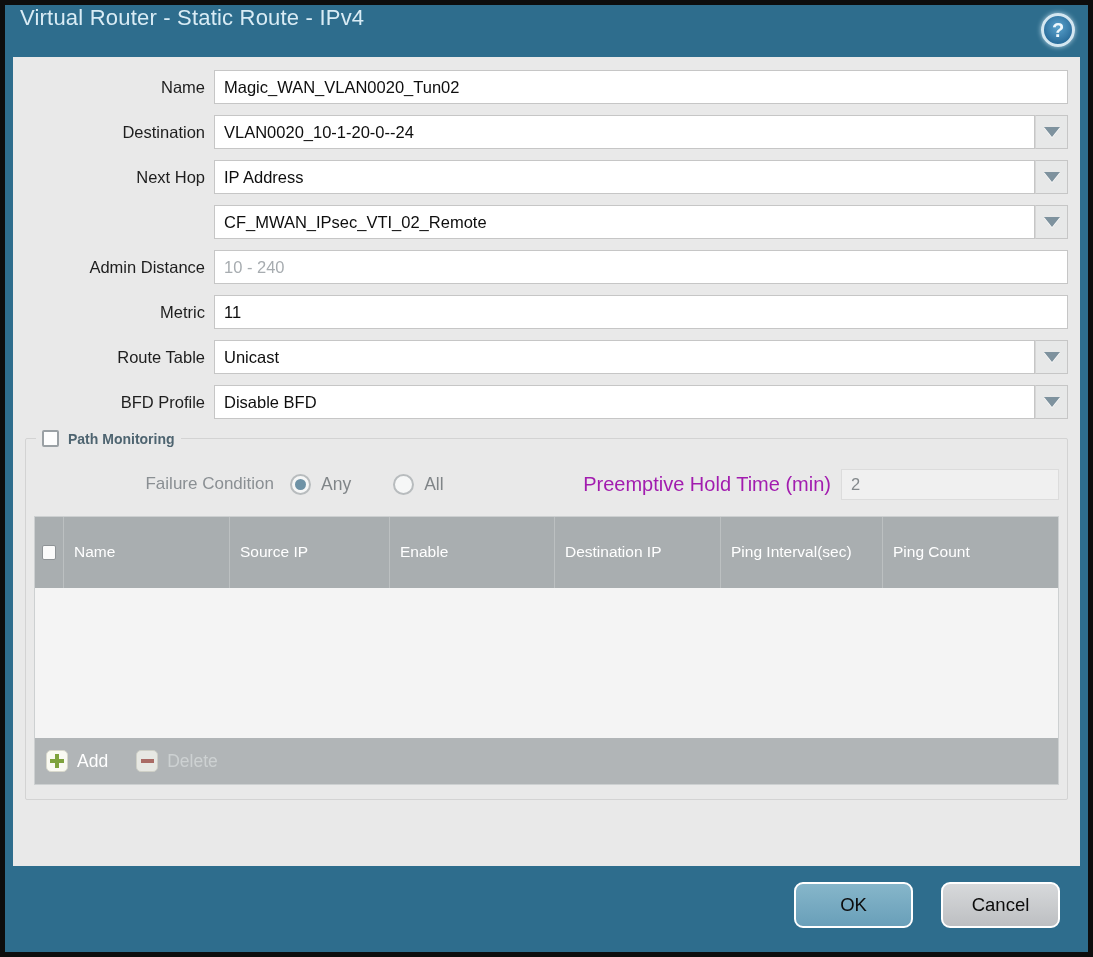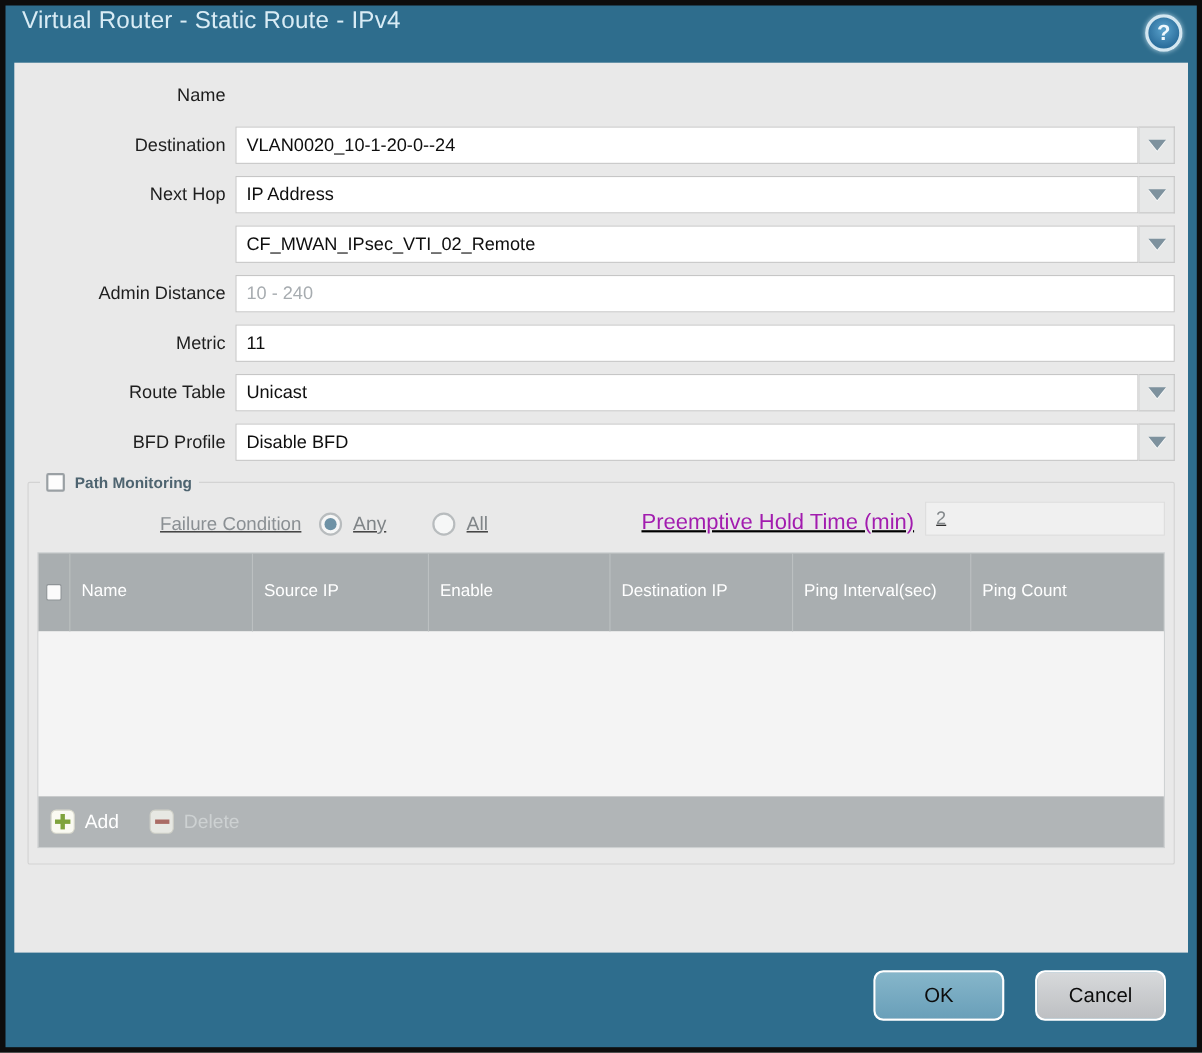--- a/index.html
+++ b/index.html
@@ -29,21 +29,21 @@
                display:flex; align-items:center; justify-content:center; cursor:pointer; }
   .tri { width:0; height:0; border-left:8px solid transparent; border-right:8px solid transparent;
          border-top:10px solid #7e929e; filter:drop-shadow(0 1px 0 #fdfdfd); }
 
   
   fieldset.pm { border:1px solid #d3d3d3; border-radius:2px; margin-top:2px; padding:2px 8px 14px 8px; }
   legend.pm-legend { display:flex; align-items:center; gap:9px; padding:0 6px; margin-left:2px; }
   .chk { width:17px; height:17px; background:#fdfdfd; border:2px solid #9aa0a4; border-radius:2px; cursor:pointer; }
   .pm-title { font-weight:bold; font-size:14px; color:#4e6470; }
 
-  .pm-row { display:flex; align-items:flex-end; height:34px; margin:4px 0 15px 0;text-decoration:underline; }
+  .pm-row { display:flex; align-items:center; height:34px; margin:18px 0 15px 0; }
   .fc-label { width:240px; text-align:right; color:#8a8f93; font-size:17px; }
   .radio-opt { display:flex; align-items:center; margin-left:16px; }
   .radio { width:21px; height:21px; border-radius:50%; background:#f6f7f7; border:2px solid #b8bcbe;
            display:flex; align-items:center; justify-content:center; cursor:pointer; }
   .radio .dot { width:11px; height:11px; border-radius:50%; background:transparent; }
   .radio.sel .dot { background:#6e92a6; }
   .radio-lbl { margin-left:10px; color:#808588; font-size:17.5px; }
   .radio-opt + .radio-opt { margin-left:42px; }
   .pht-label { margin-left:auto; color:#a21caf; font-size:20px; margin-right:10px; white-space:nowrap; }
   input.pht { width:218px; height:31px; border:1px solid #dcdcdc; background:#f0f0f0; color:#84898c;
@@ -82,20 +82,23 @@
 
   <div class="titlebar">
     <span class="title">Virtual Router - Static Route - IPv4</span>
     <div class="help">?</div>
   </div>
 
   <div class="panel">
 
     <div class="row">
       <span class="lbl">Name</span>
+      <div class="ctl">
+        <input class="txt" value="Magic_WAN_VLAN0020_Tun02" style="">
+      </div>
     </div>
 
     <div class="row">
       <span class="lbl">Destination</span>
       <div class="ctl">
         <input class="txt" value="VLAN0020_10-1-20-0--24" style="">
         <div class="arrow-btn">
             <span class="tri"></span>
           </div>
       </div>

